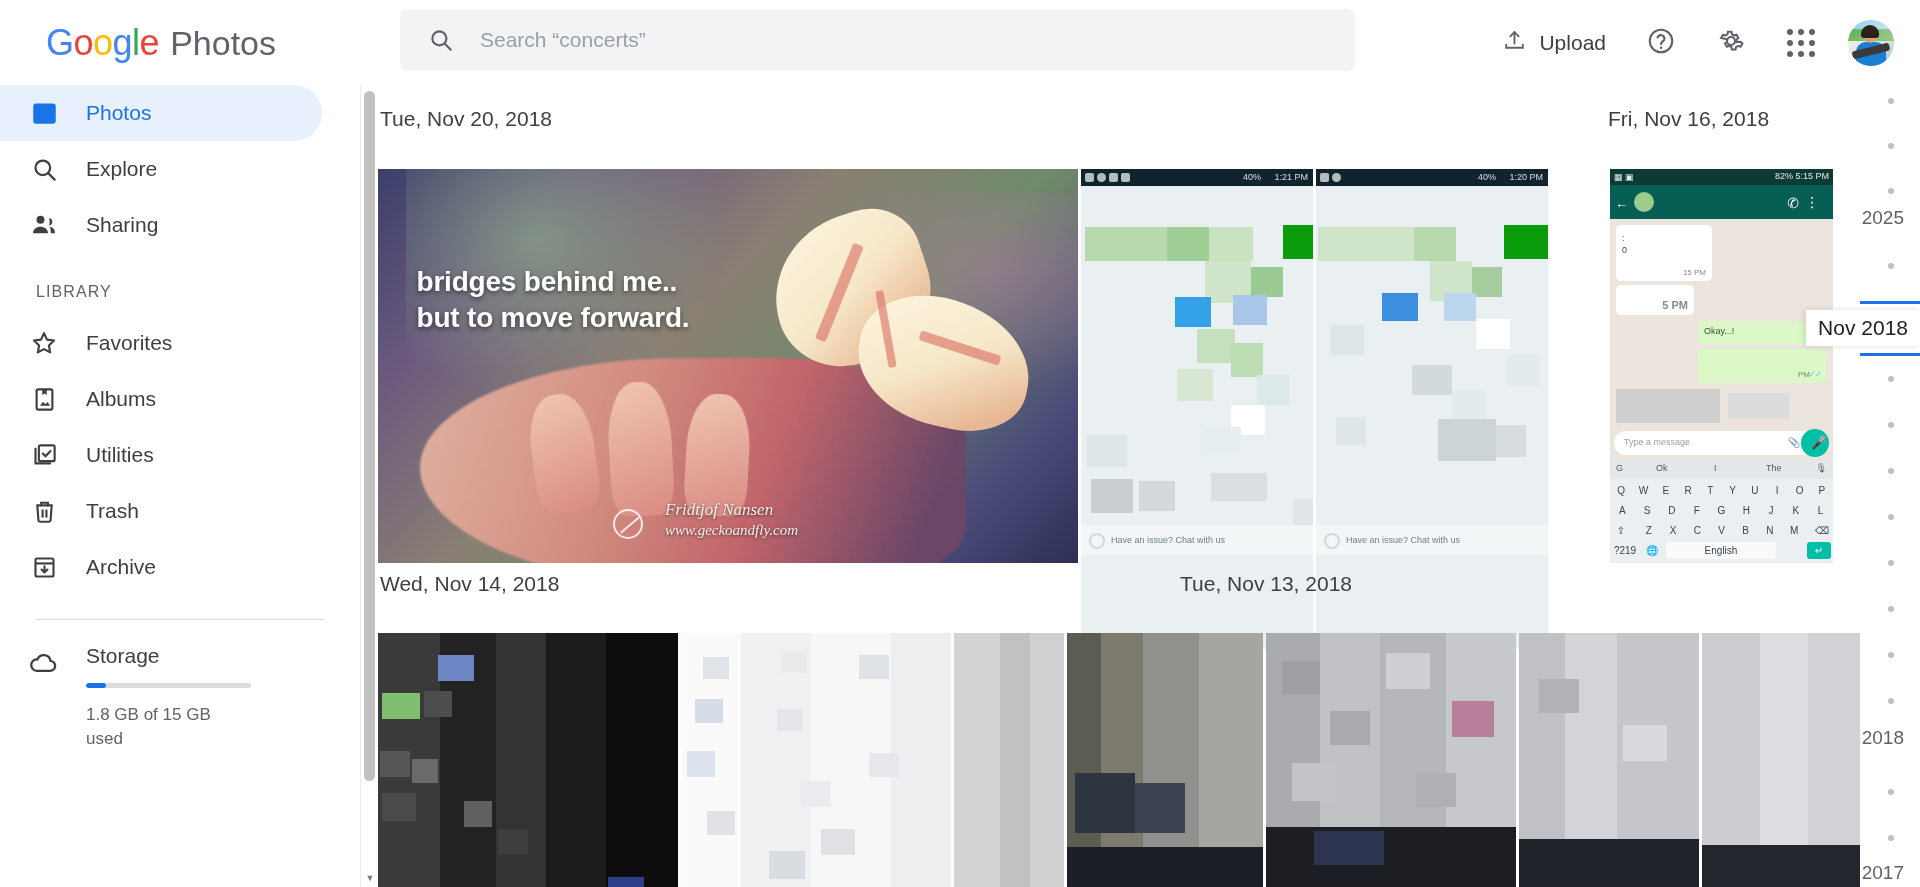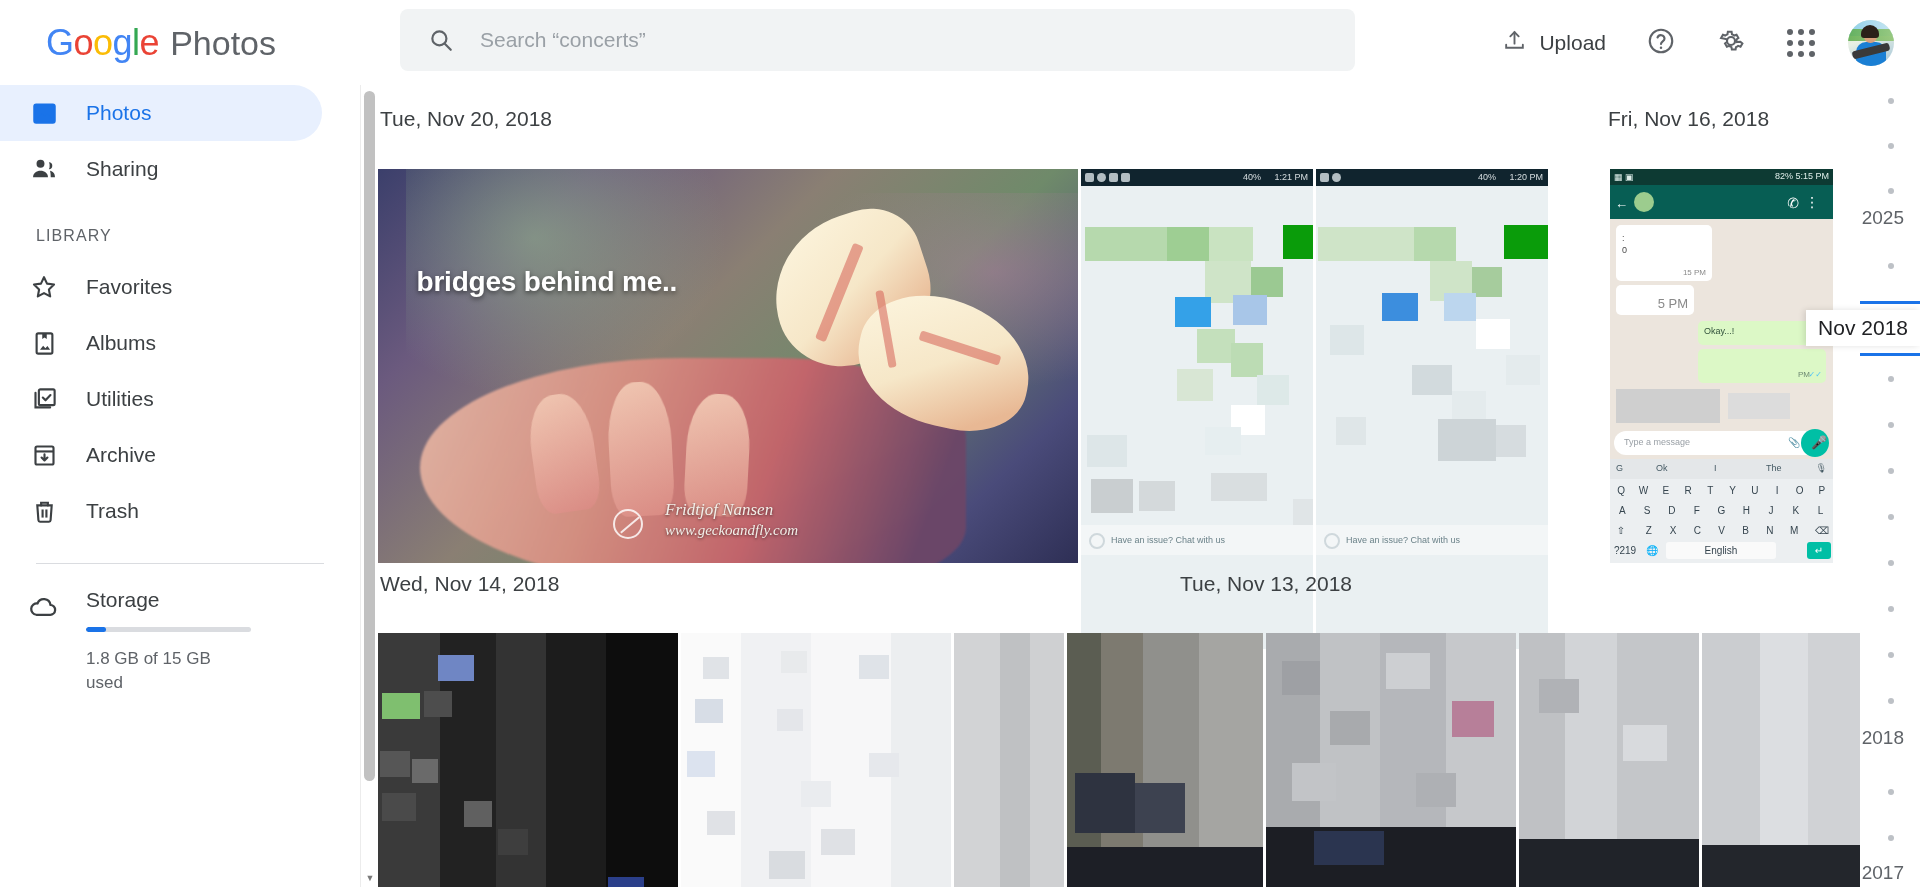--- a/index.html
+++ b/index.html
@@ -310,20 +310,29 @@
     <div class="nav-item active">
       <span class="nav-ico">
         <svg width="27" height="27" viewBox="0 0 24 24" fill="none" stroke="#1a73e8" stroke-width="2">
           <rect x="3" y="4" width="18" height="16" rx="1.6"></rect>
           <path d="M6 16l3.6-4.2 2.6 2.8 2.4-2.6L18 16z" fill="#1a73e8" stroke="none"></path>
         </svg>
       </span>
       <span class="nav-label">Photos</span>
     </div>
 
+    <div class="nav-item">
+      <span class="nav-ico">
+        <svg width="27" height="27" viewBox="0 0 24 24" fill="none" stroke="#3c4043" stroke-width="2">
+          <circle cx="10.5" cy="10.5" r="6.5"></circle>
+            <line x1="15.4" y1="15.4" x2="21" y2="21" stroke-linecap="round"></line>
+        </svg>
+      </span>
+      <span class="nav-label">Explore</span>
+    </div>
 
     <div class="nav-item">
       <span class="nav-ico">
         <svg width="28" height="28" viewBox="0 0 24 24" fill="#3c4043">
           <circle cx="9" cy="7.5" r="3.4"></circle>
           <path d="M2.6 19c0-3.5 2.9-5.6 6.4-5.6s6.4 2.1 6.4 5.6z"></path>
           <path d="M16.2 6.2a3 3 0 012.9 3 3 3 0 01-2.9 3 4.6 4.6 0 00.6-3 4.6 4.6 0 00-.6-3z"></path>
           <path d="M17.2 13.6c2.3.4 4.2 2.1 4.2 5.4h-3.6c0-2.1-.2-3.9-.6-5.4z"></path>
         </svg>
       </span>
@@ -359,38 +368,38 @@
           <rect x="7" y="3" width="14" height="14" rx="1.3"></rect>
           <path d="M10.5 10.3l2.4 2.4 4.4-4.6" stroke-linecap="round" stroke-linejoin="round"></path>
         </svg>
       </span>
       <span class="nav-label">Utilities</span>
     </div>
 
     <div class="nav-item">
       <span class="nav-ico">
         <svg width="27" height="27" viewBox="0 0 24 24" fill="none" stroke="#3c4043" stroke-width="1.9">
-          <rect x="4" y="4" width="16" height="16" rx="1.4"></rect>
-          <line x1="4" y1="8.4" x2="20" y2="8.4"></line>
-          <path d="M12 11v5.2M9.4 13.8L12 16.4l2.6-2.6" stroke-linecap="round" stroke-linejoin="round"></path>
-        </svg>
-      </span>
-      <span class="nav-label">Archive</span>
-    </div>
-
-    <div class="nav-item">
-      <span class="nav-ico">
-        <svg width="27" height="27" viewBox="0 0 24 24" fill="none" stroke="#3c4043" stroke-width="1.9">
           <path d="M5.6 6.6h12.8l-1 13.2a1.4 1.4 0 01-1.4 1.3H8a1.4 1.4 0 01-1.4-1.3z"></path>
           <path d="M9 6.6V4.2h6v2.4" stroke-linecap="round"></path>
           <line x1="10.3" y1="10.2" x2="10.3" y2="17.4"></line>
           <line x1="13.7" y1="10.2" x2="13.7" y2="17.4"></line>
         </svg>
       </span>
       <span class="nav-label">Trash</span>
+    </div>
+
+    <div class="nav-item">
+      <span class="nav-ico">
+        <svg width="27" height="27" viewBox="0 0 24 24" fill="none" stroke="#3c4043" stroke-width="1.9">
+          <rect x="4" y="4" width="16" height="16" rx="1.4"></rect>
+          <line x1="4" y1="8.4" x2="20" y2="8.4"></line>
+          <path d="M12 11v5.2M9.4 13.8L12 16.4l2.6-2.6" stroke-linecap="round" stroke-linejoin="round"></path>
+        </svg>
+      </span>
+      <span class="nav-label">Archive</span>
     </div>
 
     <div class="divider"></div>
 
     <div class="storage">
       <span class="storage-ico">
         <svg width="30" height="30" viewBox="0 0 24 24" fill="none" stroke="#3c4043" stroke-width="1.8">
           <path d="M6.6 18.2h11a3.9 3.9 0 00.4-7.8 5.4 5.4 0 00-10.4-1.2 3.9 3.9 0 00-1 9z" stroke-linejoin="round"></path>
         </svg>
       </span>
@@ -425,20 +434,21 @@
       <div class="qp-finger" style="left:44%; top:57%; width:9%; height:31%; transform:rotate(3deg);"></div>
       <div class="qp-butterfly">
         <div class="qp-wing w1"></div>
         <div class="qp-wing w2"></div>
         <div class="qp-wing-vein" style="left:28%; top:10%; width:4%; height:42%; transform:rotate(22deg);"></div>
         <div class="qp-wing-vein" style="left:45%; top:30%; width:3%; height:32%; transform:rotate(-10deg);"></div>
         <div class="qp-wing-vein" style="left:58%; top:52%; width:30%; height:4%; transform:rotate(18deg);"></div>
       </div>
       <div class="qp-text">
         <div>bridges behind me..</div>
+        <div>but to move forward.</div>
       </div>
       <div class="qp-logo"></div>
       <div class="qp-attr">
         <span class="n">Fridtjof Nansen</span>
         <span class="u">www.geckoandfly.com</span>
       </div>
     </div>
 
     <div class="chat-tile" style="left:703px; top:84px; width:232px; height:480px;">
       <div class="chat-status">
@@ -515,21 +525,21 @@
         <span class="ph">✆</span>
         <span class="dots">⋮</span>
       </div>
       <div class="blk" style="left:0; top:50px; width:100%; height:240px; background:#ece5dd;"></div>
       <div class="wa-msg wa-in" style="left:6px; top:56px; width:96px; height:56px;">
         <span style="position:absolute; left:6px; top:8px; font-size:9px; color:#4a4a4a;">:</span>
         <span style="position:absolute; left:6px; top:20px; font-size:9px; color:#4a4a4a;">0</span>
         <span style="position:absolute; right:6px; bottom:4px; font-size:8px; color:#8a8a8a;">15 PM</span>
       </div>
       <div class="wa-msg wa-in" style="left:6px; top:116px; width:78px; height:30px;">
-        <span style="position:absolute; right:6px; bottom:4px; font-size:13px; color:#8a8a8a;">5 PM</span>
+        <span style="position:absolute; right:6px; bottom:4px; font-size:11px; color:#8a8a8a;font-weight:bold;">5 PM</span>
       </div>
       <div class="wa-msg wa-out" style="left:88px; top:152px; width:128px; height:24px;">
         <span style="position:absolute; left:6px; top:5px; font-size:9px; color:#31513b;">Okay...!</span>
       </div>
       <div class="wa-msg wa-out" style="left:88px; top:180px; width:128px; height:34px;">
         <span style="position:absolute; right:16px; bottom:4px; font-size:8px; color:#6d8a73;">PM</span>
         <span style="position:absolute; right:4px; bottom:4px; font-size:8px; color:#4fc3f7;">✓✓</span>
       </div>
       <div class="blk" style="left:6px; top:220px; width:104px; height:34px; background:#cfcfcf;"></div>
       <div class="blk" style="left:118px; top:224px; width:62px; height:26px; background:#dcdcdc;"></div>

